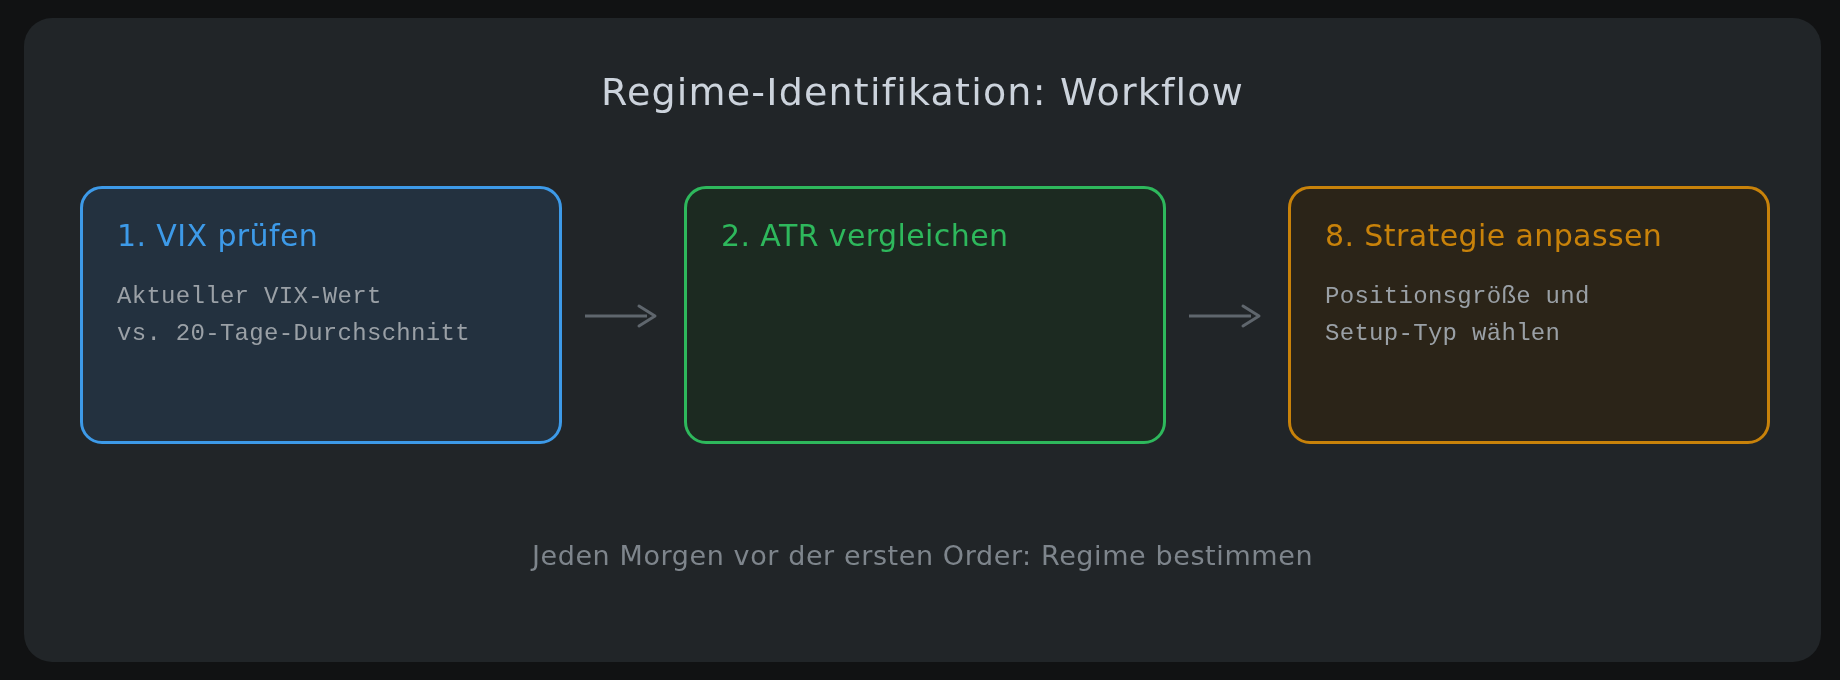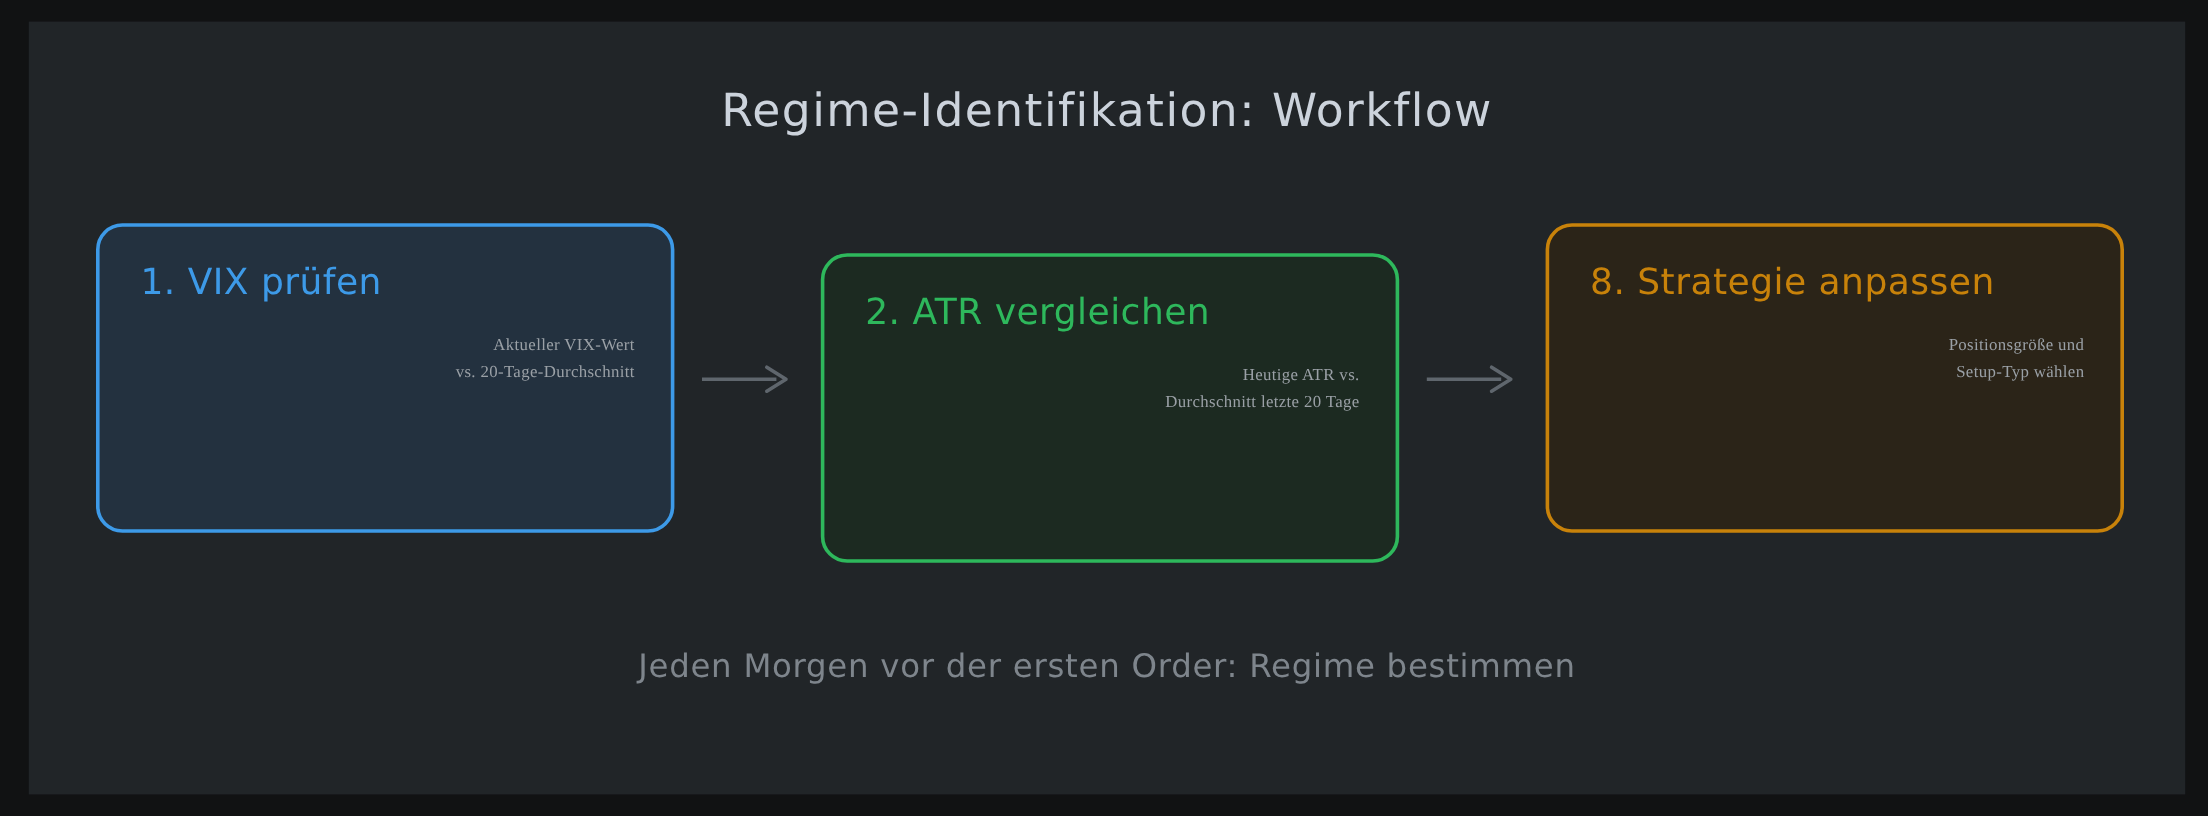--- a/index.html
+++ b/index.html
@@ -23,20 +23,21 @@
     height: 680px;
     background: #111213;
   }
   #panel {
     position: absolute;
     left: 24px;
     top: 18px;
     width: 1797px;
     height: 644px;
     background: #212528;
+    border-radius: 28px;
   }
 
   
   #title {
     position: absolute;
     left: 0;
     top: 52px;
     width: 1797px;
     text-align: center;
     font-family: "DejaVu Sans", sans-serif;
@@ -66,45 +67,44 @@
     height: 258px;
     border-radius: 22px;
     border-width: 3px;
     border-style: solid;
     padding: 30px 30px 0 34px;
     position: relative;
     overflow: hidden;
   }
 
   .step.blue   { border-color: #3d9ae8; background: #23313f; }
-  .step.green  { border-color: #2eb85c; background: #1c2a21; margin-top: 25px; }
+  .step.green  { border-color: #2eb85c; background: #1c2a21; }
   .step.orange { border-color: #c8820a; background: #2b2418; }
 
   .step-title {
     font-family: "DejaVu Sans", sans-serif;
     font-size: 30px;
     font-weight: 400;
     letter-spacing: 0.4px;
     line-height: 1.1;
     margin: 0 0 26px 0;
     white-space: nowrap;
   }
   .step.blue   .step-title { color: #3d9ae8; }
   .step.green  .step-title { color: #2eb85c; }
   .step.orange .step-title { color: #c8820a; }
 
   .step-body {
-    font-family: Liberation Serif, serif;
-    font-size: 14px;
+    font-family: Liberation Mono, monospace;
+    font-size: 24px;
     font-weight: 400;
     line-height: 1.55;
     color: #9aa0a6;
     letter-spacing: 0.3px;
     white-space: pre-line;
-    text-align: right;
   }
 
   
   .arrow {
     width: 96px;
     flex: 0 0 96px;
     align-self: center;
     height: 40px;
     display: flex;
     align-items: center;
@@ -147,22 +147,20 @@
         <span>
           <svg width="80" height="26" viewBox="0 0 80 26" aria-hidden="true">
             <path d="M2 13 H64" stroke="#5f666d" stroke-width="3" fill="none" stroke-linecap="butt"></path>
             <path d="M56 3 L72 13 L56 23" stroke="#5f666d" stroke-width="3" fill="none" stroke-linecap="round" stroke-linejoin="round"></path>
           </svg>
         </span>
       </div>
 
       <div class="step green">
         <div class="step-title">2. ATR vergleichen</div>
-        <div class="step-body">Heutige ATR vs.
-Durchschnitt letzte 20 Tage</div>
       </div>
 
       <div class="arrow">
         <span>
           <svg width="80" height="26" viewBox="0 0 80 26" aria-hidden="true">
             <path d="M2 13 H64" stroke="#5f666d" stroke-width="3" fill="none" stroke-linecap="butt"></path>
             <path d="M56 3 L72 13 L56 23" stroke="#5f666d" stroke-width="3" fill="none" stroke-linecap="round" stroke-linejoin="round"></path>
           </svg>
         </span>
       </div>

